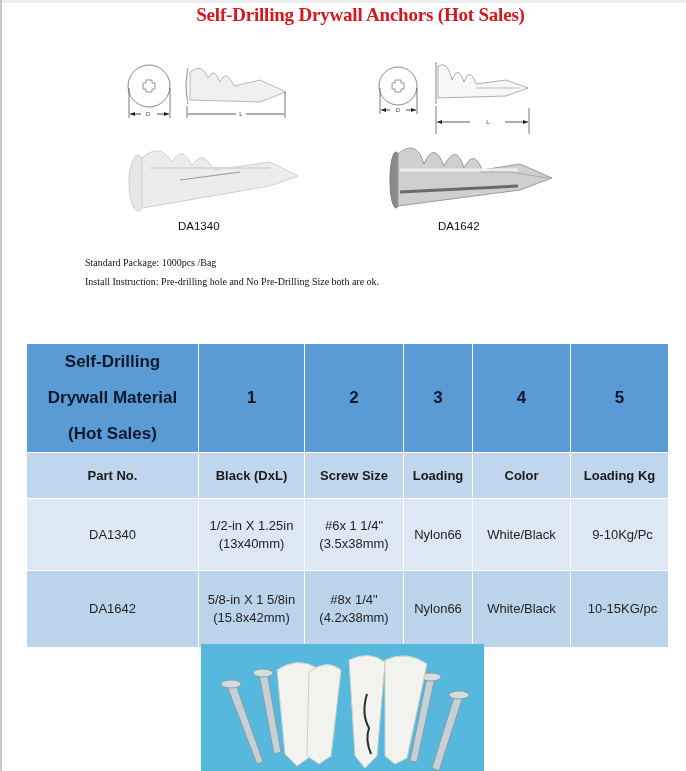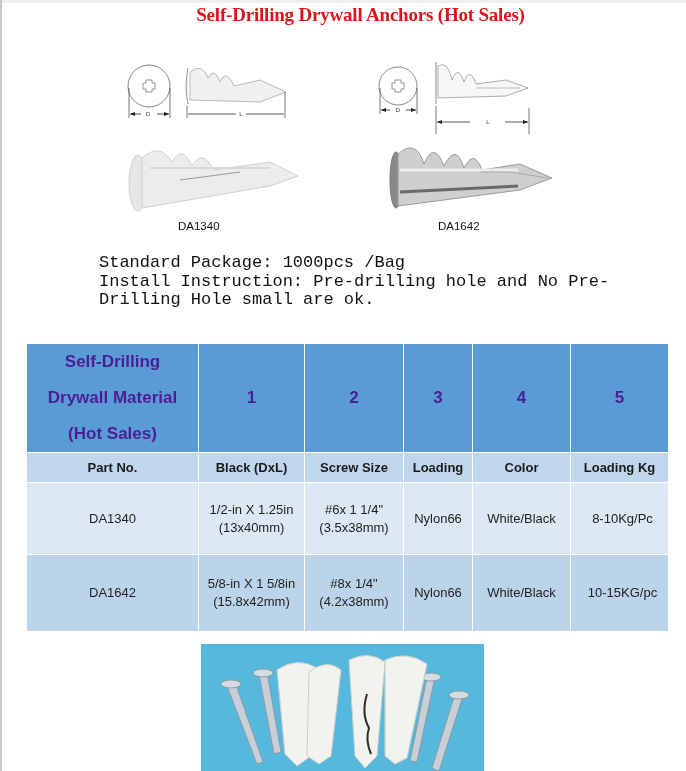--- a/index.html
+++ b/index.html
@@ -12,36 +12,36 @@
     position: absolute; left: 0; top: 4px; width: 686px; text-align: center;
     font-family: "Liberation Serif", serif; font-weight: bold; font-size: 19px;
     color: #d9161c; letter-spacing: -0.2px; padding-left: 35px;
   }
 
   .product { position: absolute; }
   .product-label {
     position: absolute; font-family: "Liberation Sans", sans-serif; font-size: 11.5px; color: #111;
   }
 
-  .notes { position: absolute; left: 99px; top: 254px; font-family: Liberation Mono, monospace; font-size: 17px; color: #111; line-height: 18.5px; }
+  .notes { position: absolute; left: 85px; top: 254px; font-family: Liberation Serif, serif; font-size: 10px; color: #111; line-height: 18.5px; }
 
   table.spec {
     position: absolute; left: 26px; top: 343px; width: 642px;
     border-collapse: collapse; table-layout: fixed;
   }
   table.spec td {
     border: 1px solid #ffffff; text-align: center; vertical-align: middle;
   }
   tr.head td {
-    background: #5b9bd5; color: #4c1d95; font-weight: bold; height: 108px; margin-top: 24px;
+    background: #5b9bd5; color: #0f172a; font-weight: bold; height: 108px; margin-top: 24px;
   }
   tr.head td.title-cell { font-size: 17px; line-height: 36px; }
   tr.head td.num { font-size: 17px; }
   tr.sub td {
-    background: #c0d6ec; color: #1a1a1a; font-weight: bold; font-size: 13px; height: 30px;
+    background: #c0d6ec; color: #1a1a1a; font-weight: bold; font-size: 13px; height: 46px;
   }
   tr.r1 td { background: #dce8f4; color: #222; font-size: 13px; height: 72px; line-height: 18px; }
   tr.r2 td { background: #bcd4ea; color: #222; font-size: 13px; height: 77px; line-height: 18px; }
   td.left-align { text-align: left; padding-left: 6px; }
 
   .photo {
     position: absolute; left: 201px; top: 644px; width: 283px; height: 127px;
     background: #56b8dc;
   }
 </style>
@@ -108,21 +108,21 @@
     <path d="M28 96 Q46 80 54 106 Q64 82 74 108 Q86 84 94 110 Q104 90 112 112 L150 106 L182 120 L150 132 L28 148 Z" fill="#cfcfcf" stroke="#9a9a9a"></path>
     <path d="M30 112 L148 112" stroke="#eeeeee" stroke-width="3"></path>
     <path d="M30 134 L148 128" stroke="#6a6a6a" stroke-width="3"></path>
     <path d="M110 114 L140 114 L178 120" stroke="#aaa" stroke-width="1" fill="none"></path>
   </svg>
   <div class="product-label" style="left:68px; top:162px;">DA1642</div>
 </div>
 
 <div class="notes">
   <div>Standard Package: 1000pcs /Bag</div>
-  <div>Install Instruction: Pre-drilling hole and No Pre-Drilling Hole small are ok.</div>
+  <div>Install Instruction: Pre-drilling hole and No Pre-Drilling Size both are ok.</div>
 </div>
 
 <table class="spec">
   <colgroup>
     <col style="width:172px">
     <col style="width:106px">
     <col style="width:99px">
     <col style="width:69px">
     <col style="width:98px">
     <col style="width:98px">
@@ -153,21 +153,21 @@
     <td>
       <div>1/2-in X 1.25in</div>
       <div>(13x40mm)</div>
     </td>
     <td>
       <div>#6x 1 1/4"</div>
       <div>(3.5x38mm)</div>
     </td>
     <td>Nylon66</td>
     <td>White/Black</td>
-    <td class="left-align">8-10Kg/Pc</td>
+    <td class="left-align">9-10Kg/Pc</td>
   </tr>
   <tr class="r2">
     <td>DA1642</td>
     <td>
       <div>5/8-in X 1 5/8in</div>
       <div>(15.8x42mm)</div>
     </td>
     <td>
       <div>#8x 1/4"</div>
       <div>(4.2x38mm)</div>

